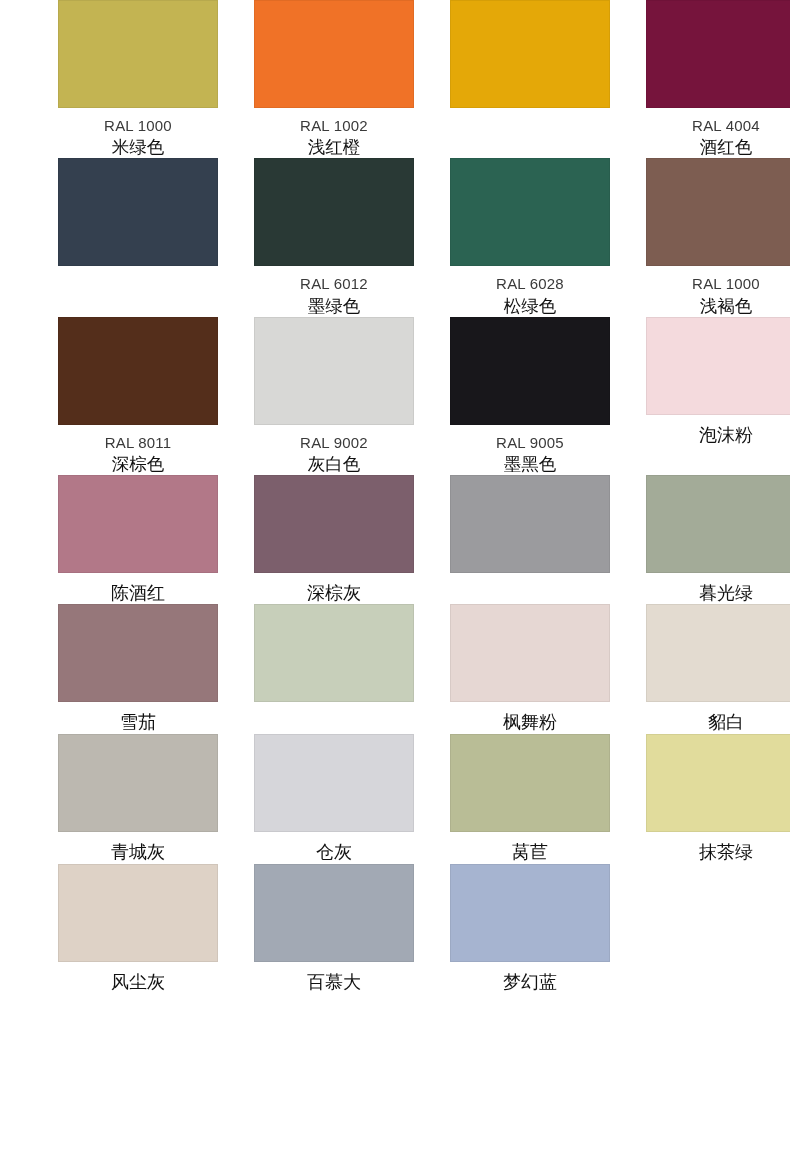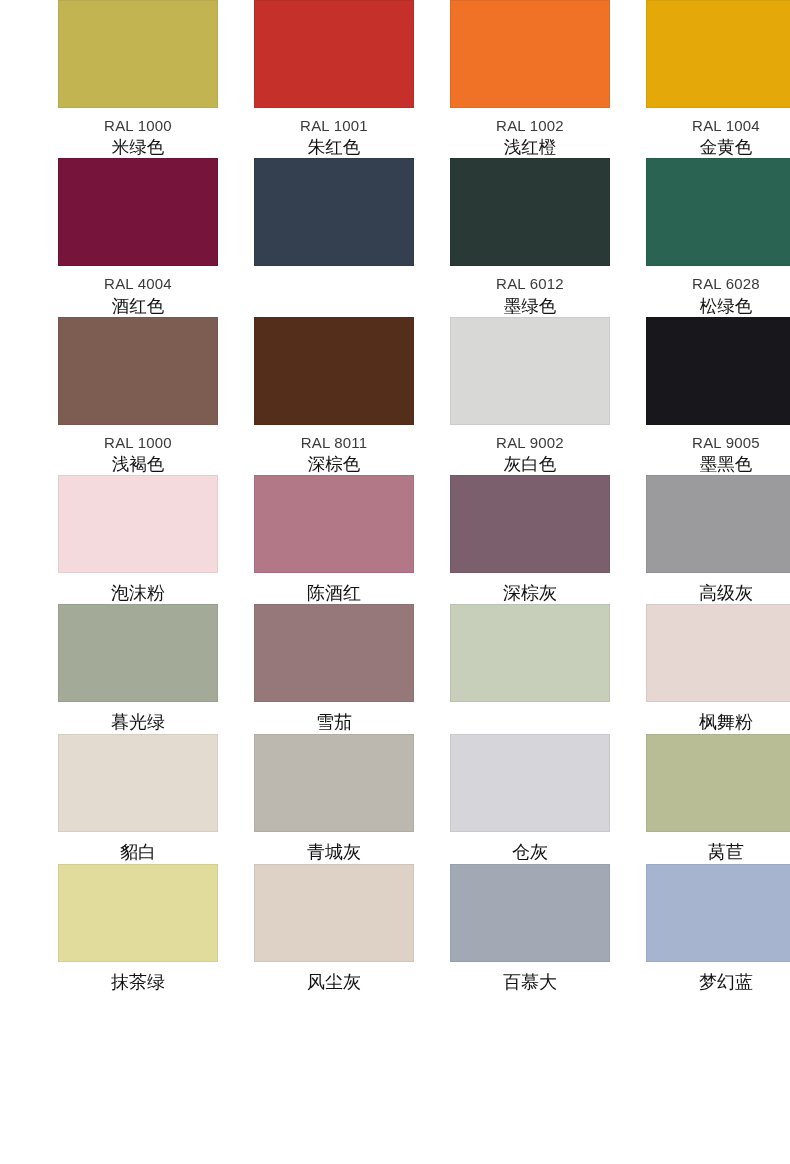--- a/index.html
+++ b/index.html
@@ -90,39 +90,28 @@
 <div id="palette-page">
   <div class="palette-grid" id="grid">
       <div class="swatch-cell row-coded">
         <div class="swatch-chip has-edge" style="background-color: rgb(195, 180, 82);"></div>
         <div class="swatch-labels">
           <span class="ral-code">RAL 1000</span>
           <span class="color-name">米绿色</span>
         </div>
       </div>
       <div class="swatch-cell row-coded">
-        <div class="swatch-chip has-edge" style="background-color: rgb(198, 48, 42);"></div>
-        <div class="swatch-labels">
-          <span class="ral-code">RAL 1001</span>
-          <span class="color-name">朱红色</span>
-        </div>
-      </div>
-      <div class="swatch-cell row-coded">
         <div class="swatch-chip has-edge" style="background-color: rgb(240, 114, 39);"></div>
         <div class="swatch-labels">
           <span class="ral-code">RAL 1002</span>
           <span class="color-name">浅红橙</span>
         </div>
       </div>
       <div class="swatch-cell row-coded">
         <div class="swatch-chip has-edge" style="background-color: rgb(228, 168, 8);"></div>
-        <div class="swatch-labels">
-          <span class="ral-code">RAL 1004</span>
-          <span class="color-name">金黄色</span>
-        </div>
       </div>
       <div class="swatch-cell row-coded">
         <div class="swatch-chip has-edge" style="background-color: rgb(118, 20, 60);"></div>
         <div class="swatch-labels">
           <span class="ral-code">RAL 4004</span>
           <span class="color-name">酒红色</span>
         </div>
       </div>
       <div class="swatch-cell row-coded">
         <div class="swatch-chip has-edge" style="background-color: rgb(52, 64, 79);"></div>
@@ -182,23 +171,20 @@
         </div>
       </div>
       <div class="swatch-cell row-plain">
         <div class="swatch-chip has-edge" style="background-color: rgb(124, 95, 108);"></div>
         <div class="swatch-labels">
           <span class="color-name">深棕灰</span>
         </div>
       </div>
       <div class="swatch-cell row-plain">
         <div class="swatch-chip has-edge" style="background-color: rgb(155, 155, 158);"></div>
-        <div class="swatch-labels">
-          <span class="color-name">高级灰</span>
-        </div>
       </div>
       <div class="swatch-cell row-plain">
         <div class="swatch-chip has-edge" style="background-color: rgb(163, 171, 152);"></div>
         <div class="swatch-labels">
           <span class="color-name">暮光绿</span>
         </div>
       </div>
       <div class="swatch-cell row-plain">
         <div class="swatch-chip has-edge" style="background-color: rgb(150, 119, 122);"></div>
         <div class="swatch-labels">

